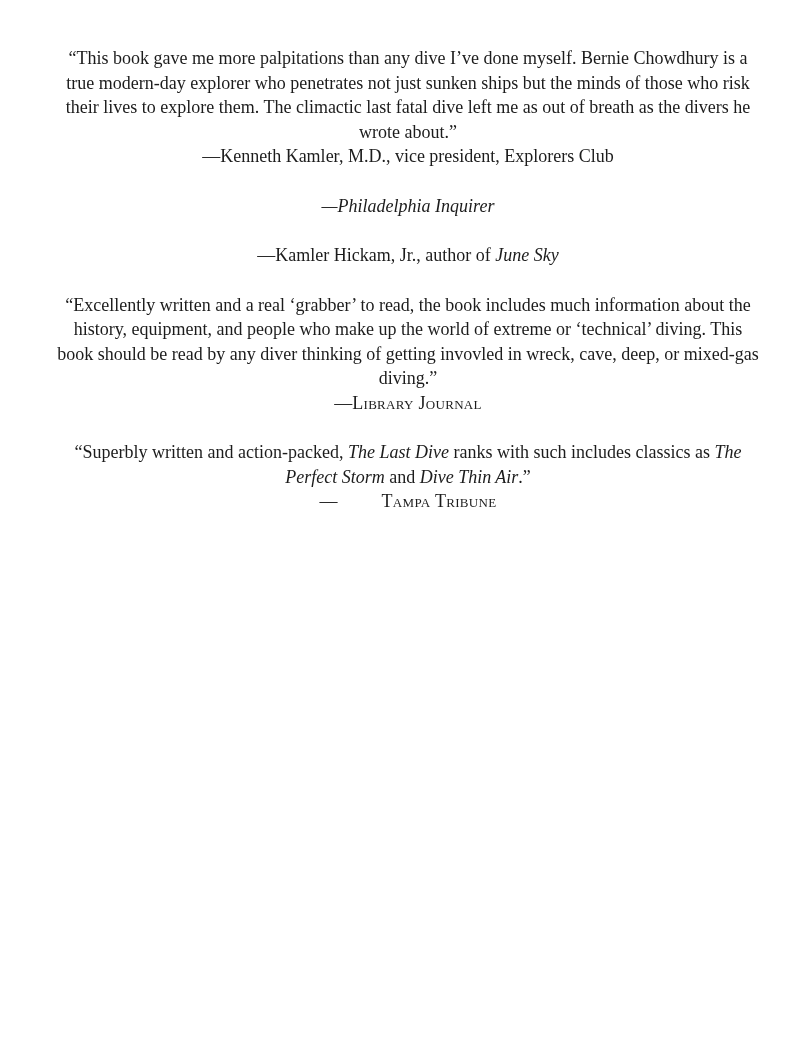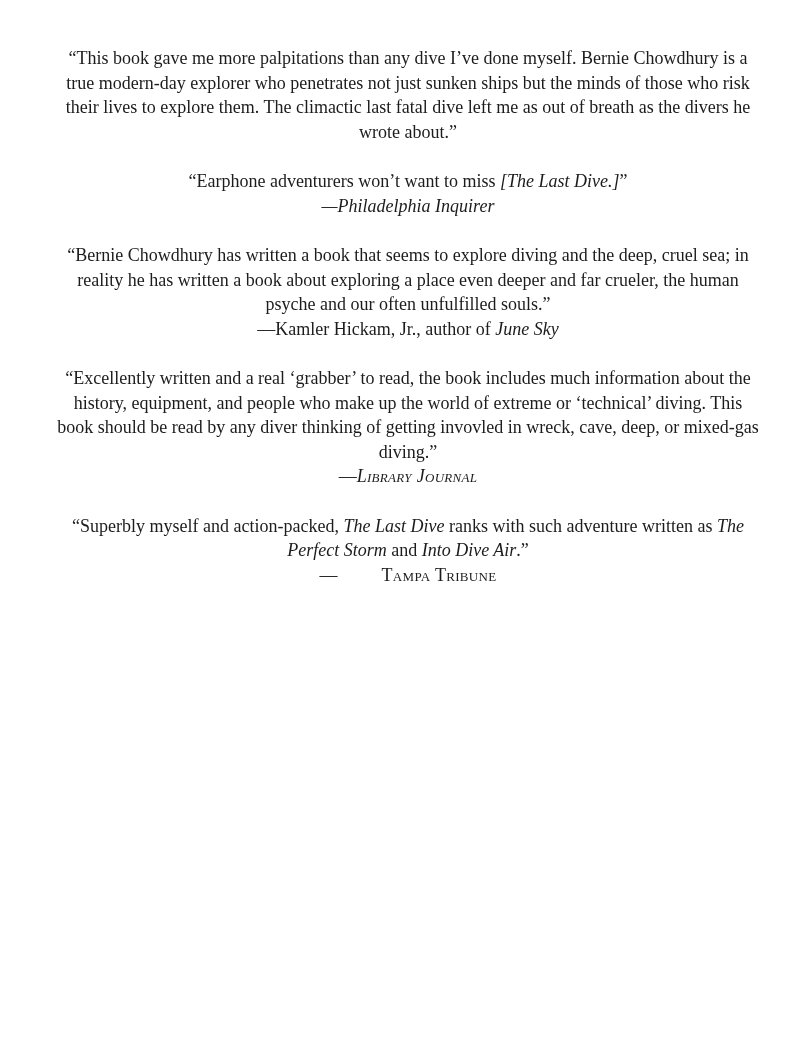--- a/index.html
+++ b/index.html
@@ -22,44 +22,43 @@
   }
   .quote-block {
     margin: 0 0 25px 0;
   }
   .quote-text, .attribution {
     margin: 0;
   }
   .seg-normal { font-style: normal; }
   .seg-italic { font-style: italic; }
   .seg-smallcaps { font-variant: small-caps; letter-spacing: 0.3px; margin-left: 44px; }
-  .seg-italic-smallcaps { font-style: italic; font-variant: small-caps; letter-spacing: 0.3px; }
+  .seg-italic-smallcaps { font-variant: small-caps; letter-spacing: 0.3px; }
 </style>
 </head>
 <body>
 
 <div class="page">
 
   <section class="quote-block">
     <p class="quote-text"><span class="seg-normal">“This book gave me more palpitations than any dive I’ve done myself. Bernie Chowdhury is a true modern-day explorer who penetrates not just sunken ships but the minds of those who risk their lives to explore them. The climactic last fatal dive left me as out of breath as the divers he wrote about.”</span></p>
+    <p class="attribution"><span class="seg-normal">—Kenneth Kamler, M.D., vice president, Explorers Club</span></p>
   </section>
 
   <section class="quote-block">
-    <p class="quote-text"><span class="seg-normal">“Earphone adventurers won’t want to miss </span><span class="seg-italic">[The Last Dive.]</span><span class="seg-normal">”</span></p>
     <p class="attribution"><span class="seg-italic">—Philadelphia Inquirer</span></p>
   </section>
 
   <section class="quote-block">
-    <p class="quote-text"><span class="seg-normal">“Bernie Chowdhury has written a book that seems to explore diving and the deep, cruel sea; in reality he has written a book about exploring a place even deeper and far crueler, the human psyche and our often unfulfilled souls.”</span></p>
     <p class="attribution"><span class="seg-normal">—Kamler Hickam, Jr., author of </span><span class="seg-italic">June Sky</span></p>
   </section>
 
   <section class="quote-block">
     <p class="quote-text"><span class="seg-normal">“Excellently written and a real ‘grabber’ to read, the book includes much information about the history, equipment, and people who make up the world of extreme or ‘technical’ diving. This book should be read by any diver thinking of getting invovled in wreck, cave, deep, or mixed-gas diving.”</span></p>
     <p class="attribution"><span class="seg-normal">—</span><span class="seg-italic-smallcaps">Library Journal</span></p>
   </section>
 
   <section class="quote-block">
-    <p class="quote-text"><span class="seg-normal">“Superbly myself and action-packed, </span><span class="seg-italic">The Last Dive</span><span class="seg-normal"> ranks with such adventure written as </span><span class="seg-italic">The Perfect Storm</span><span class="seg-normal"> and </span><span class="seg-italic">Into Dive Air</span><span class="seg-normal">.”</span></p>
+    <p class="quote-text"><span class="seg-normal">“Superbly written and action-packed, </span><span class="seg-italic">The Last Dive</span><span class="seg-normal"> ranks with such includes classics as </span><span class="seg-italic">The Perfect Storm</span><span class="seg-normal"> and </span><span class="seg-italic">Dive Thin Air</span><span class="seg-normal">.”</span></p>
     <p class="attribution"><span class="seg-normal">—</span><span class="seg-smallcaps">Tampa Tribune</span></p>
   </section>
 
 </div>
 
 </body></html>

